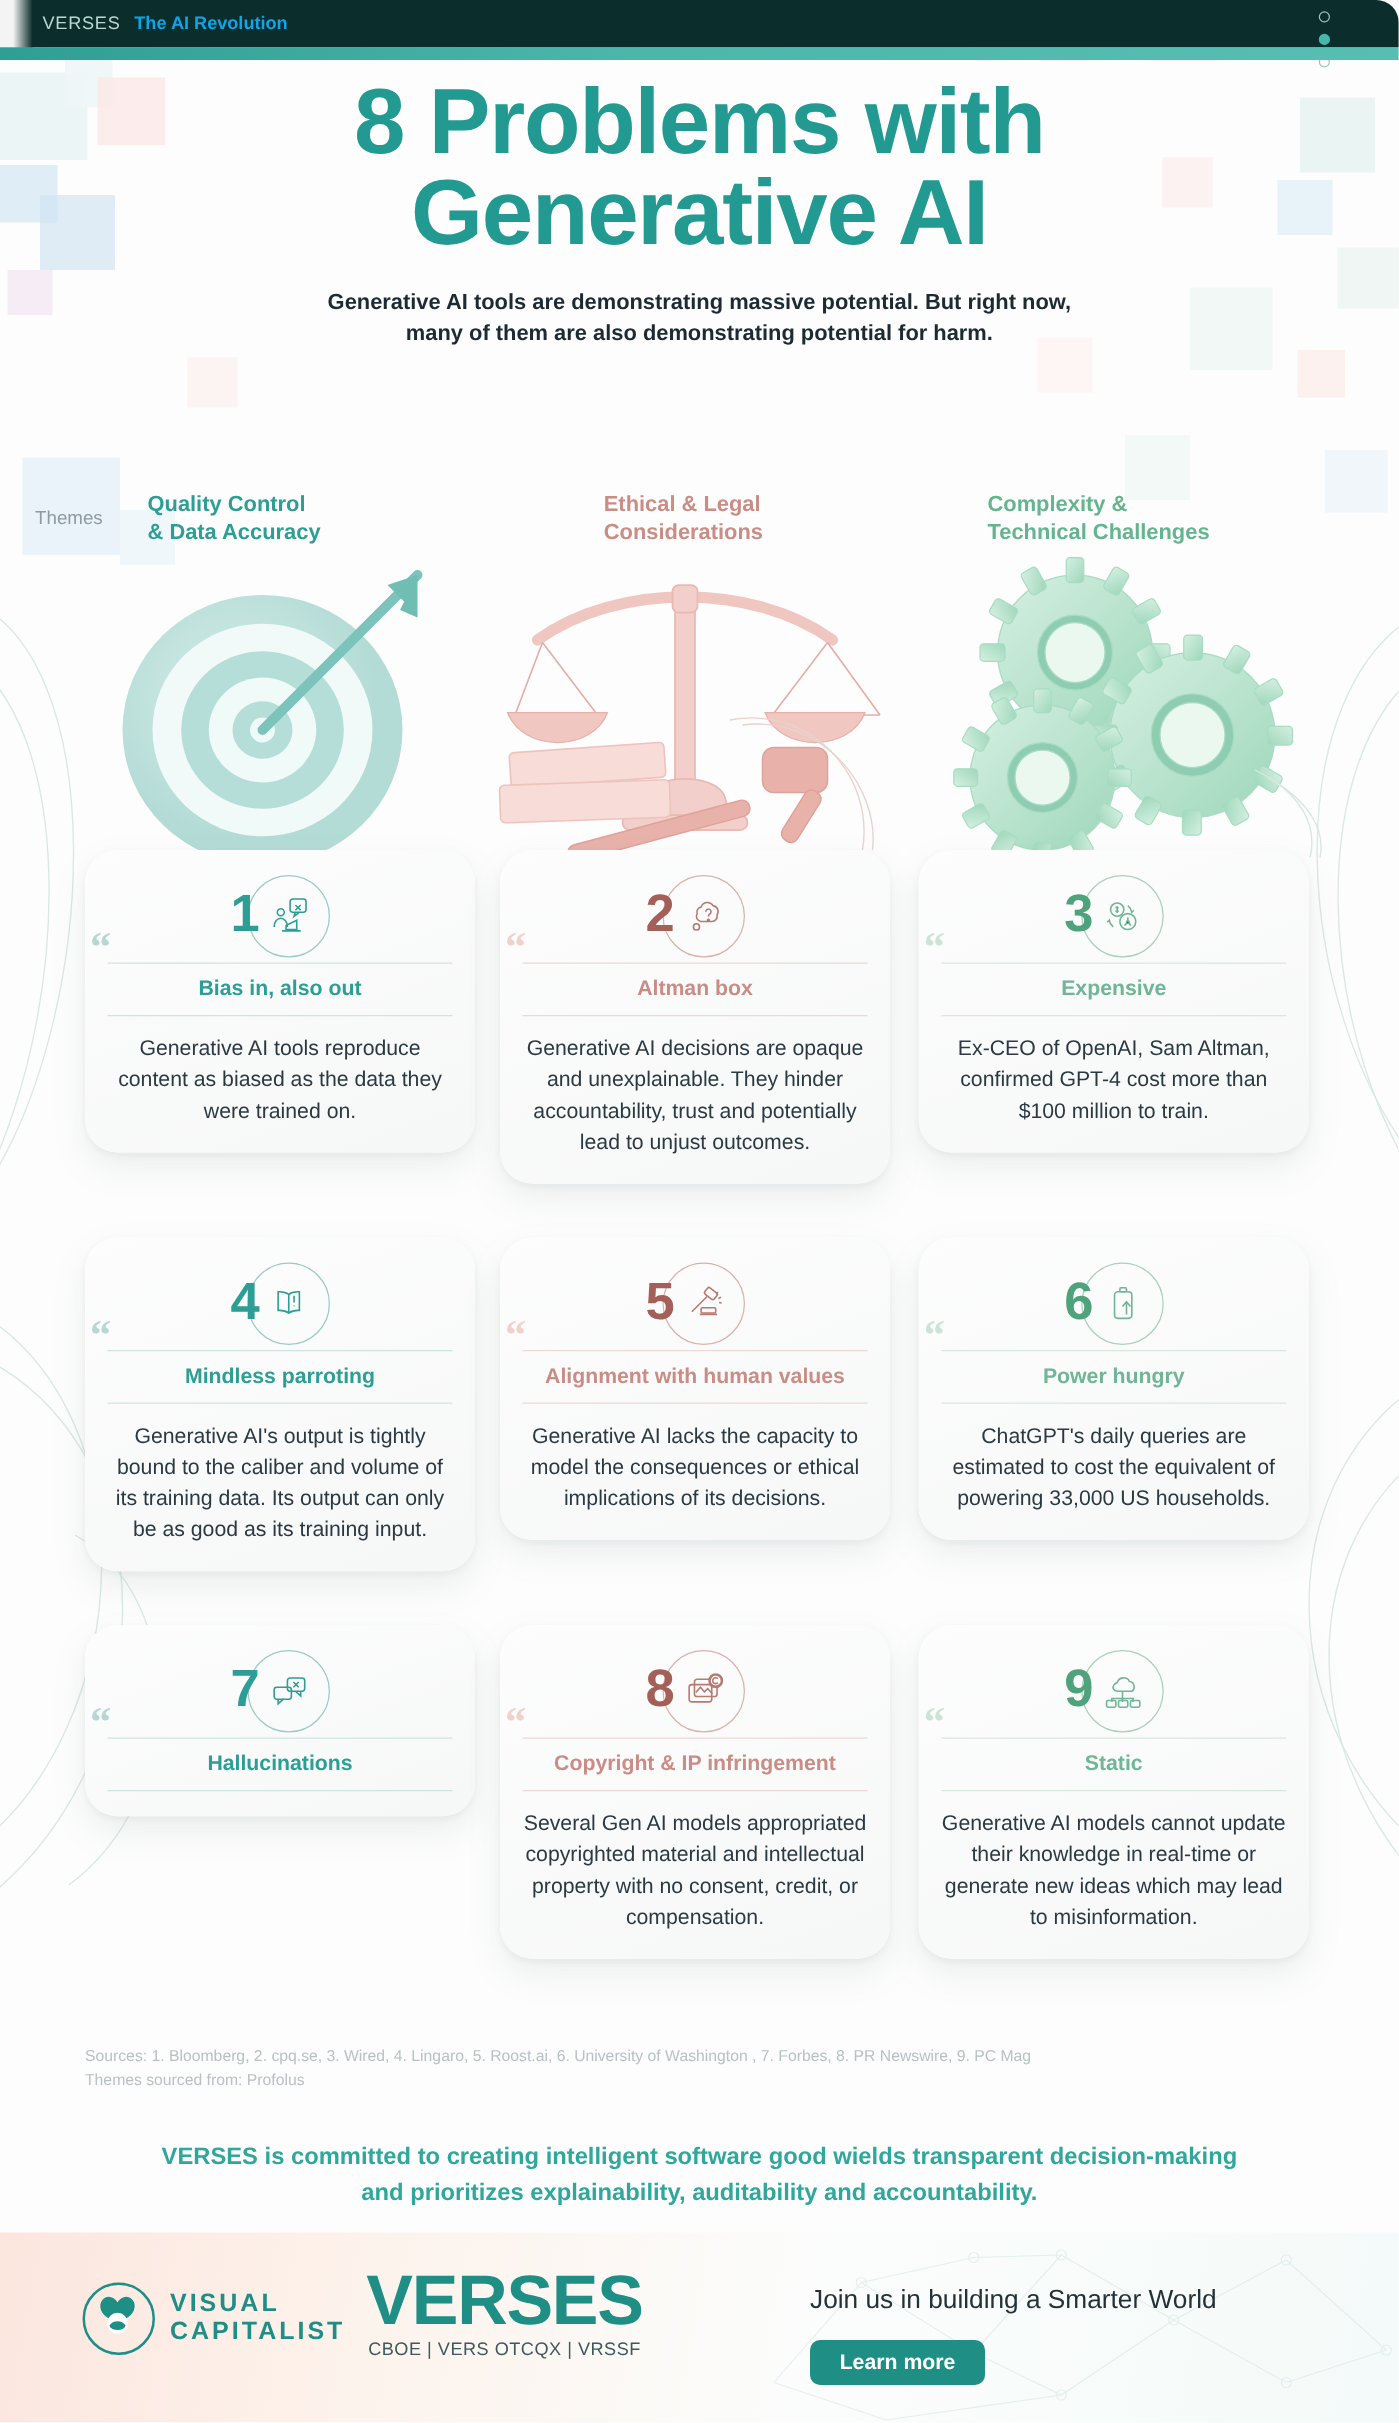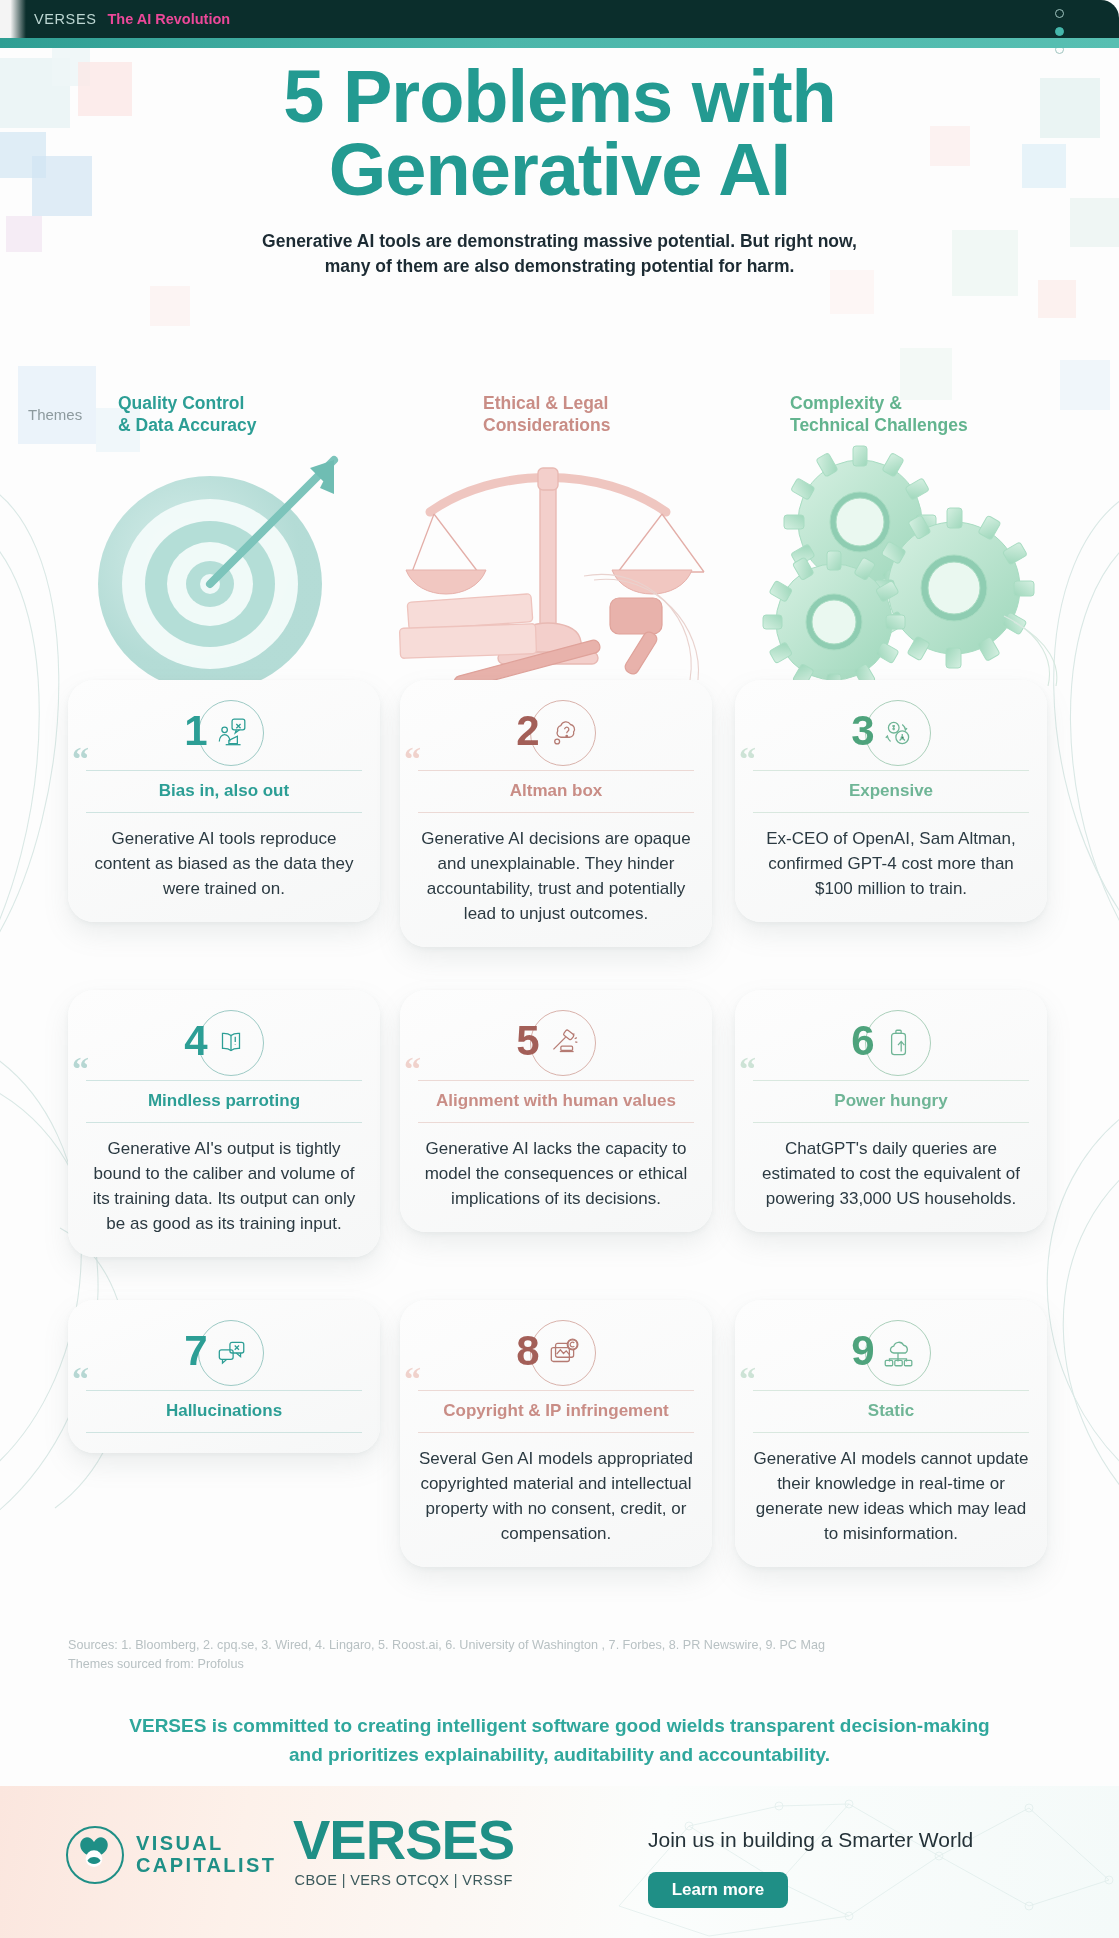--- a/index.html
+++ b/index.html
@@ -16,21 +16,21 @@
     position:absolute; left:0; top:0; width:1119px; height:38px;
     background:#0b2e2c;
     border-top-right-radius:18px;
     display:flex; align-items:center;
   }
   #topbar:before{
     content:""; position:absolute; left:0; top:0; width:26px; height:38px;
     background:linear-gradient(90deg,#f4f4f4 0%, #f4f4f4 40%, #0b2e2c 100%);
   }
   .tb-brand{ margin-left:34px; color:#bcd6d2; font-size:14.5px; letter-spacing:.6px; }
-  .tb-title{ margin-left:11px; color:#ec4899; font-size:14.5px; font-weight:bold; }
+  .tb-title{ margin-left:11px; color:#0ea5e9; font-size:14.5px; font-weight:bold; }
   .tb-right{ position:absolute; right:38px; display:flex; align-items:center; gap:9px;flex-direction:column; }
   .tb-part{ color:#ffffff; font-size:14.5px; font-weight:bold; margin-right:3px; }
   .dot{ width:9px; height:9px; border-radius:50%; border:1.6px solid #9fc4bf; }
   .dot.on{ background:#45b7ab; border-color:#45b7ab; }
   #accentbar{
     position:absolute; left:0; top:38px; width:1119px; height:10px;
     background:linear-gradient(90deg,#2f9e93 0%, #4cb6aa 45%, #57bfb2 100%);
   }
 
   
@@ -191,21 +191,21 @@
       <path d="M1150 480 C 1040 540, 1048 790, 1150 920"></path>
       <path d="M1150 1050 C 1010 1130, 1016 1340, 1150 1440"></path>
       <path d="M1160 1100 C 1028 1180, 1034 1370, 1160 1480"></path>
       <path d="M60 1180 C 150 1230, 150 1390, 55 1460"></path>
     </g>
   </svg>
 </div>
 
 <div id="hero">
   <h1>
-    <span>5 Problems with</span><br>
+    <span>8 Problems with</span><br>
     <span>Generative AI</span>
   </h1>
   <div class="sub" style="max-width:600px;margin-left:auto;margin-right:auto;">Generative AI tools are demonstrating massive potential. But right now, many of them are also demonstrating potential for harm.</div>
 </div>
 
 <div id="themes">
   <div class="themes-label">Themes</div>
   <div class="theme t1">
     <span>Quality Control</span><br>
     <span>&amp; Data Accuracy</span>

